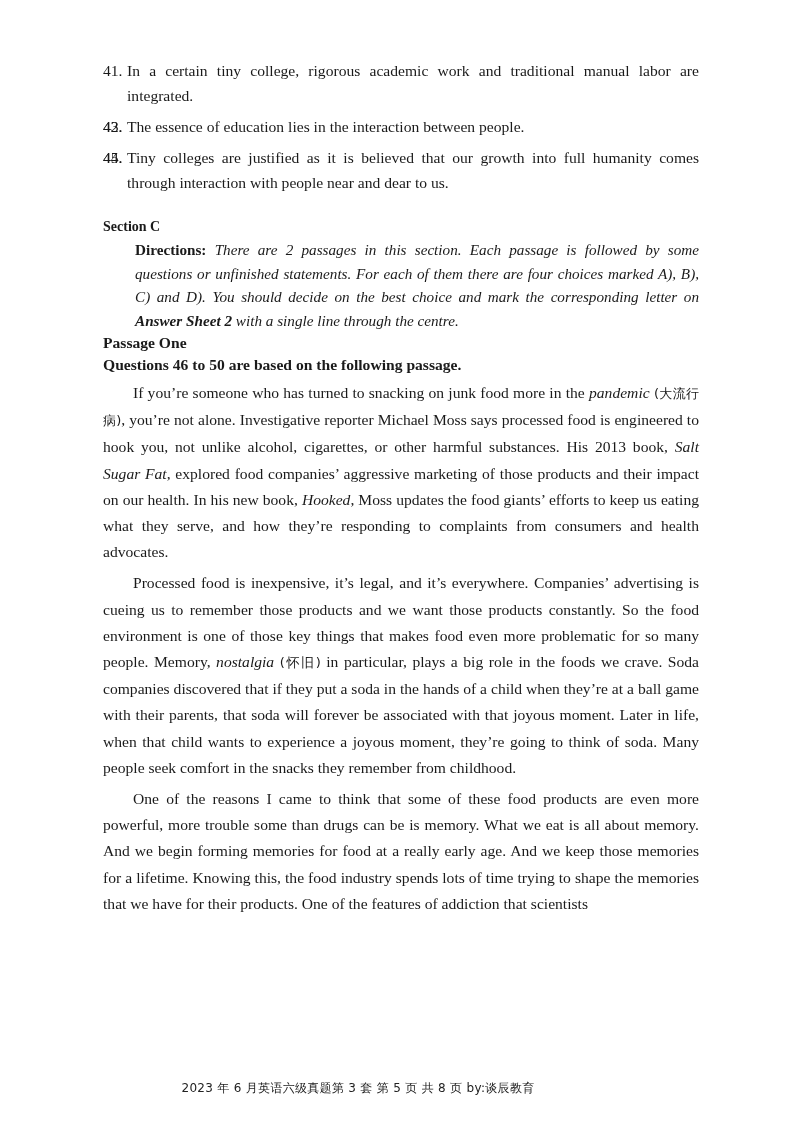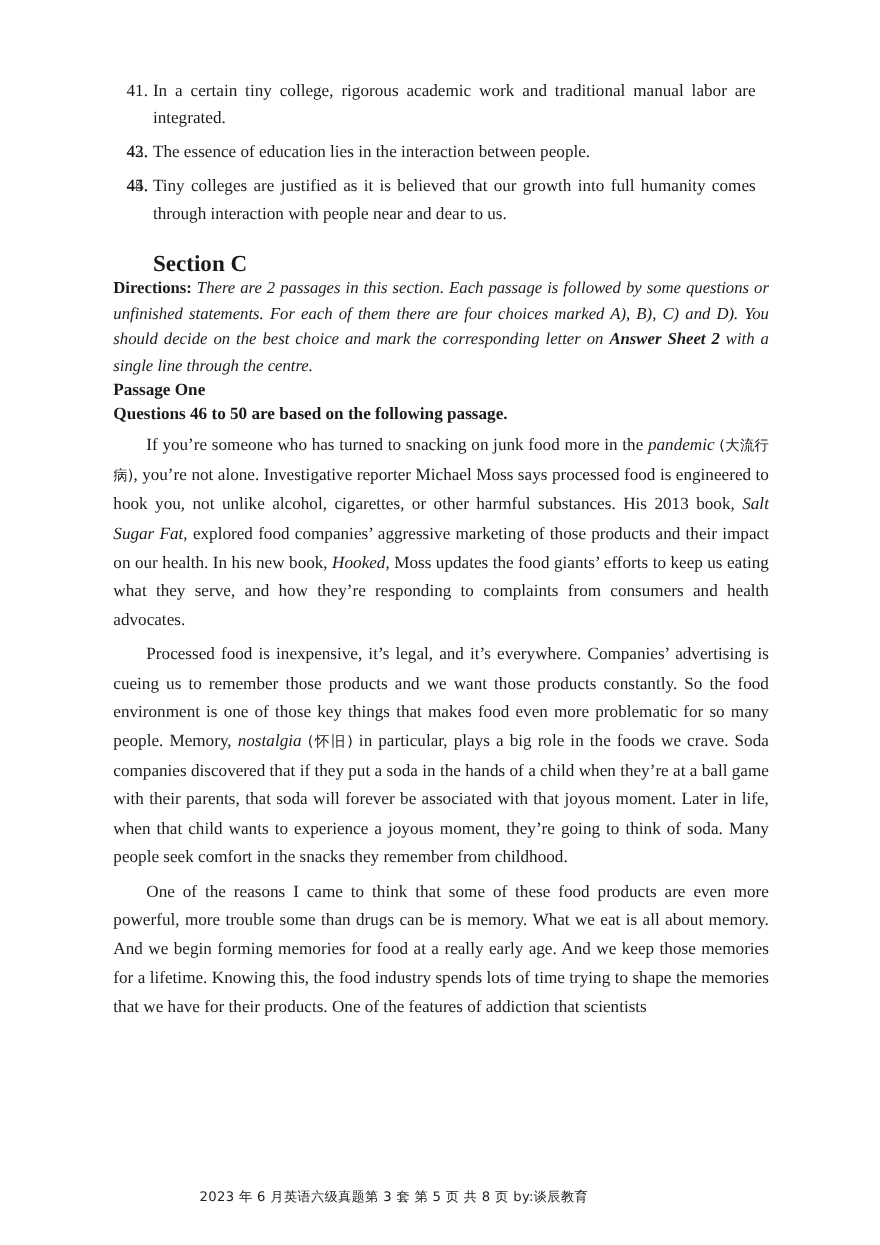--- a/index.html
+++ b/index.html
@@ -16,47 +16,47 @@
       color: #1a1a1a;
       font-size: 15.6px;
     }
     .page {
       position: absolute;
       left: 103px;
       top: 58px;
       width: 596px;
     }
     .q-list {
-      margin: 12px;
+      margin: 0;
       padding: 0;
       list-style: none;
     }
     .q-item {
       position: relative;
       padding-left: 24px;
       line-height: 25px;
       text-align: justify;
       margin-bottom: 6px;
     }
     .q-num {
       position: absolute;
       left: 0;
       top: 0;
     }
     .section-title {
       font-weight: bold;
       margin-top: 21px;
       line-height: 22px;
-      font-size: 21px;
-      margin-left: 36px;
+      font-size: 14px;
     }
     .directions {
       line-height: 23.5px;
       text-align: justify;
       font-size: 15.2px;
+      margin-left: 32px;
     }
     .directions .label { font-weight: bold; font-style: normal; }
     .directions .body { font-style: italic; }
     .directions .strong { font-weight: bold; font-style: italic; }
     .passage-title {
       font-weight: bold;
       line-height: 22px;
     }
     .passage-intro {
       font-weight: bold;

